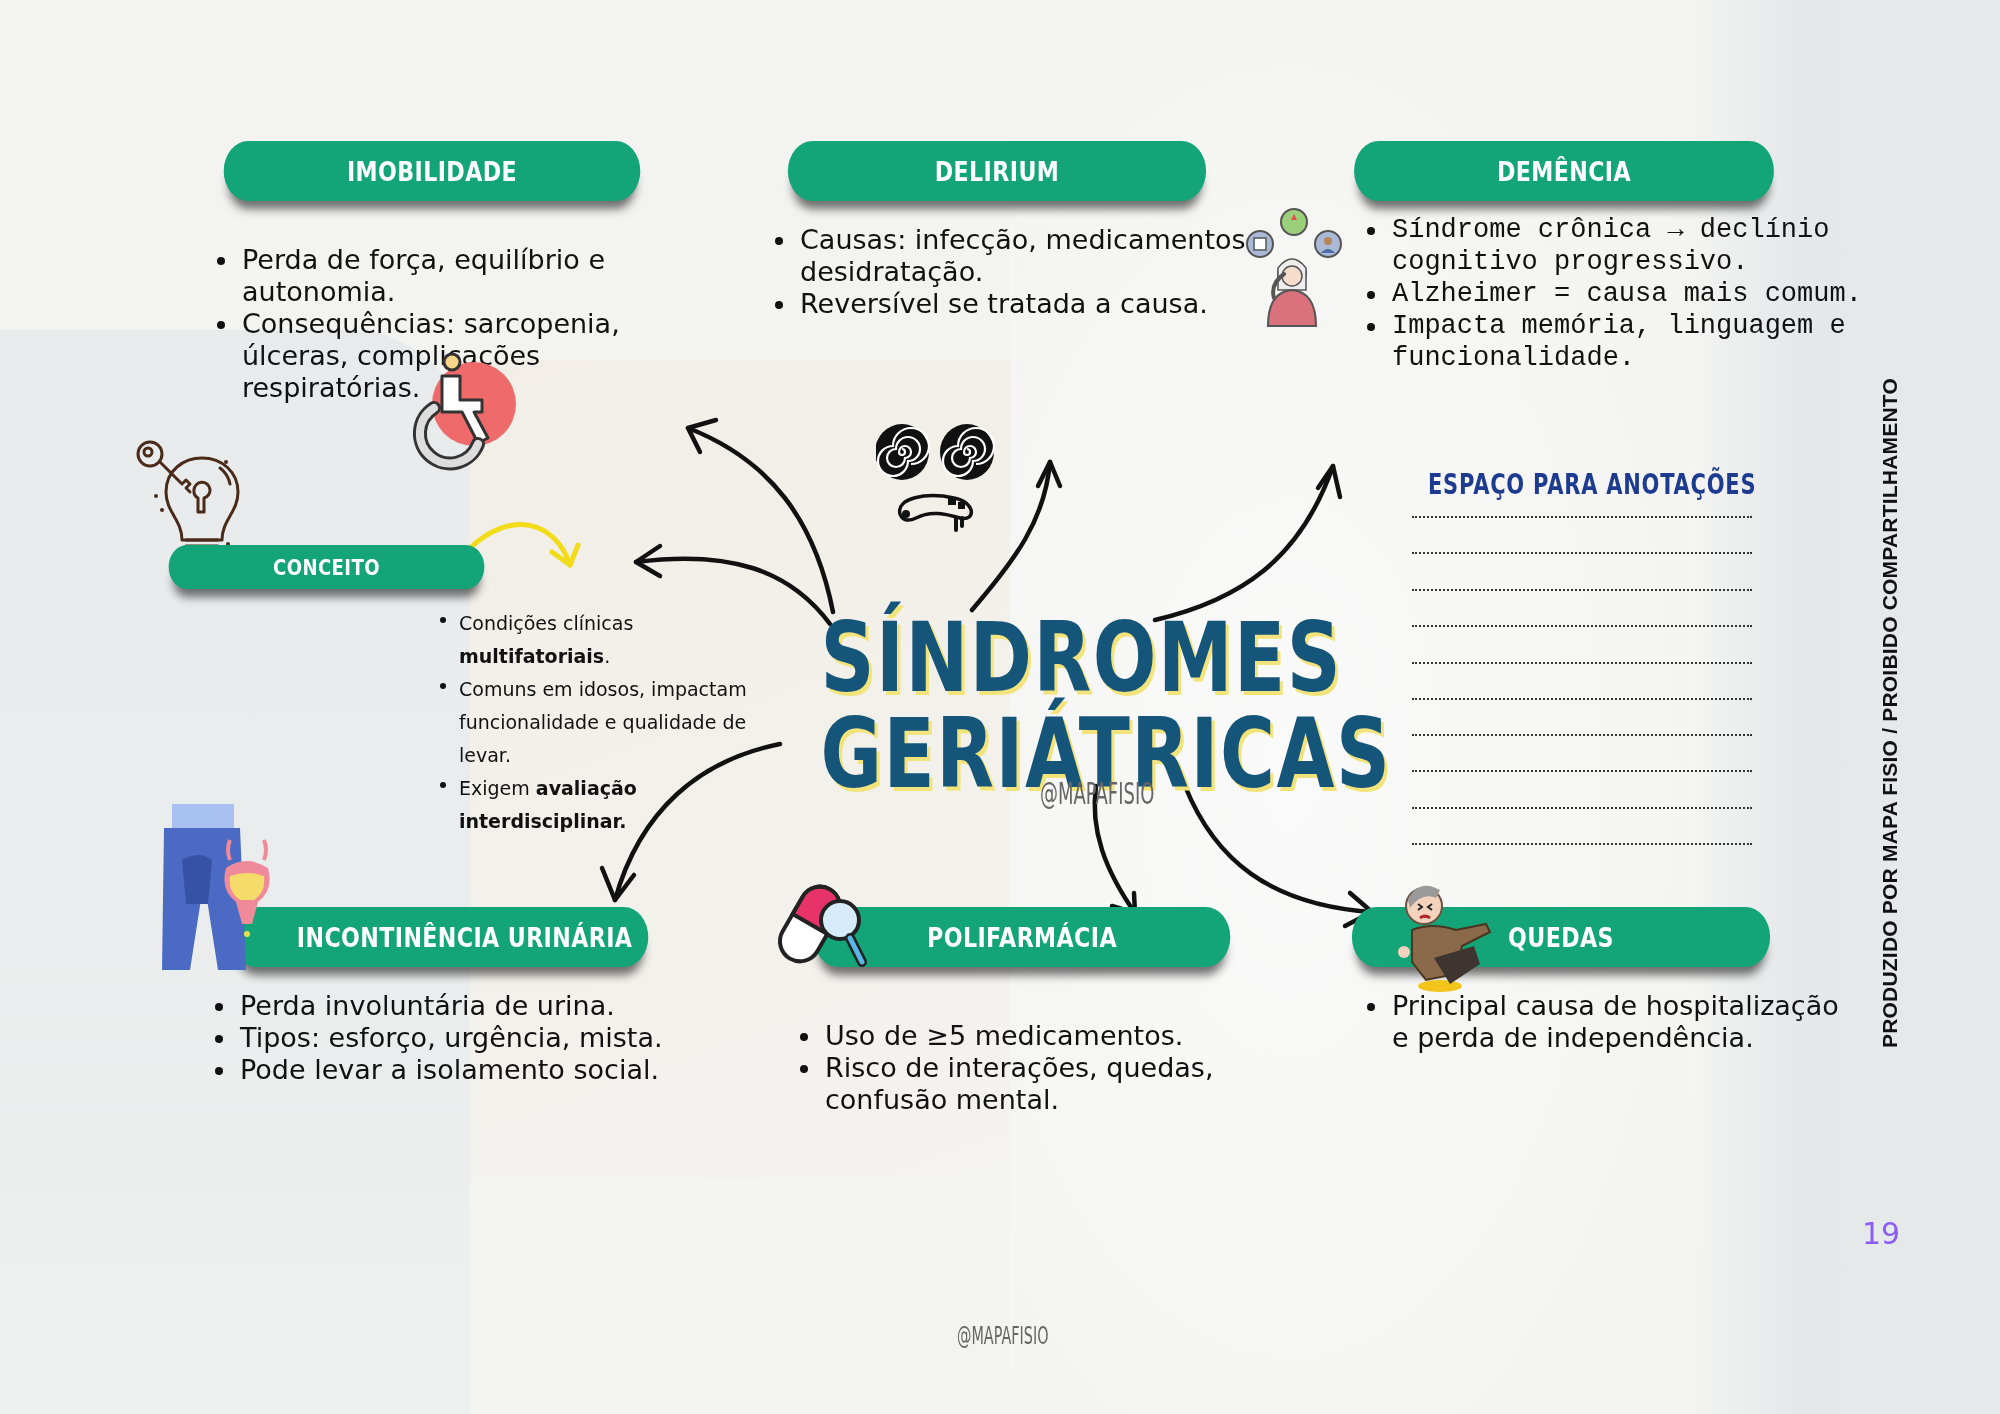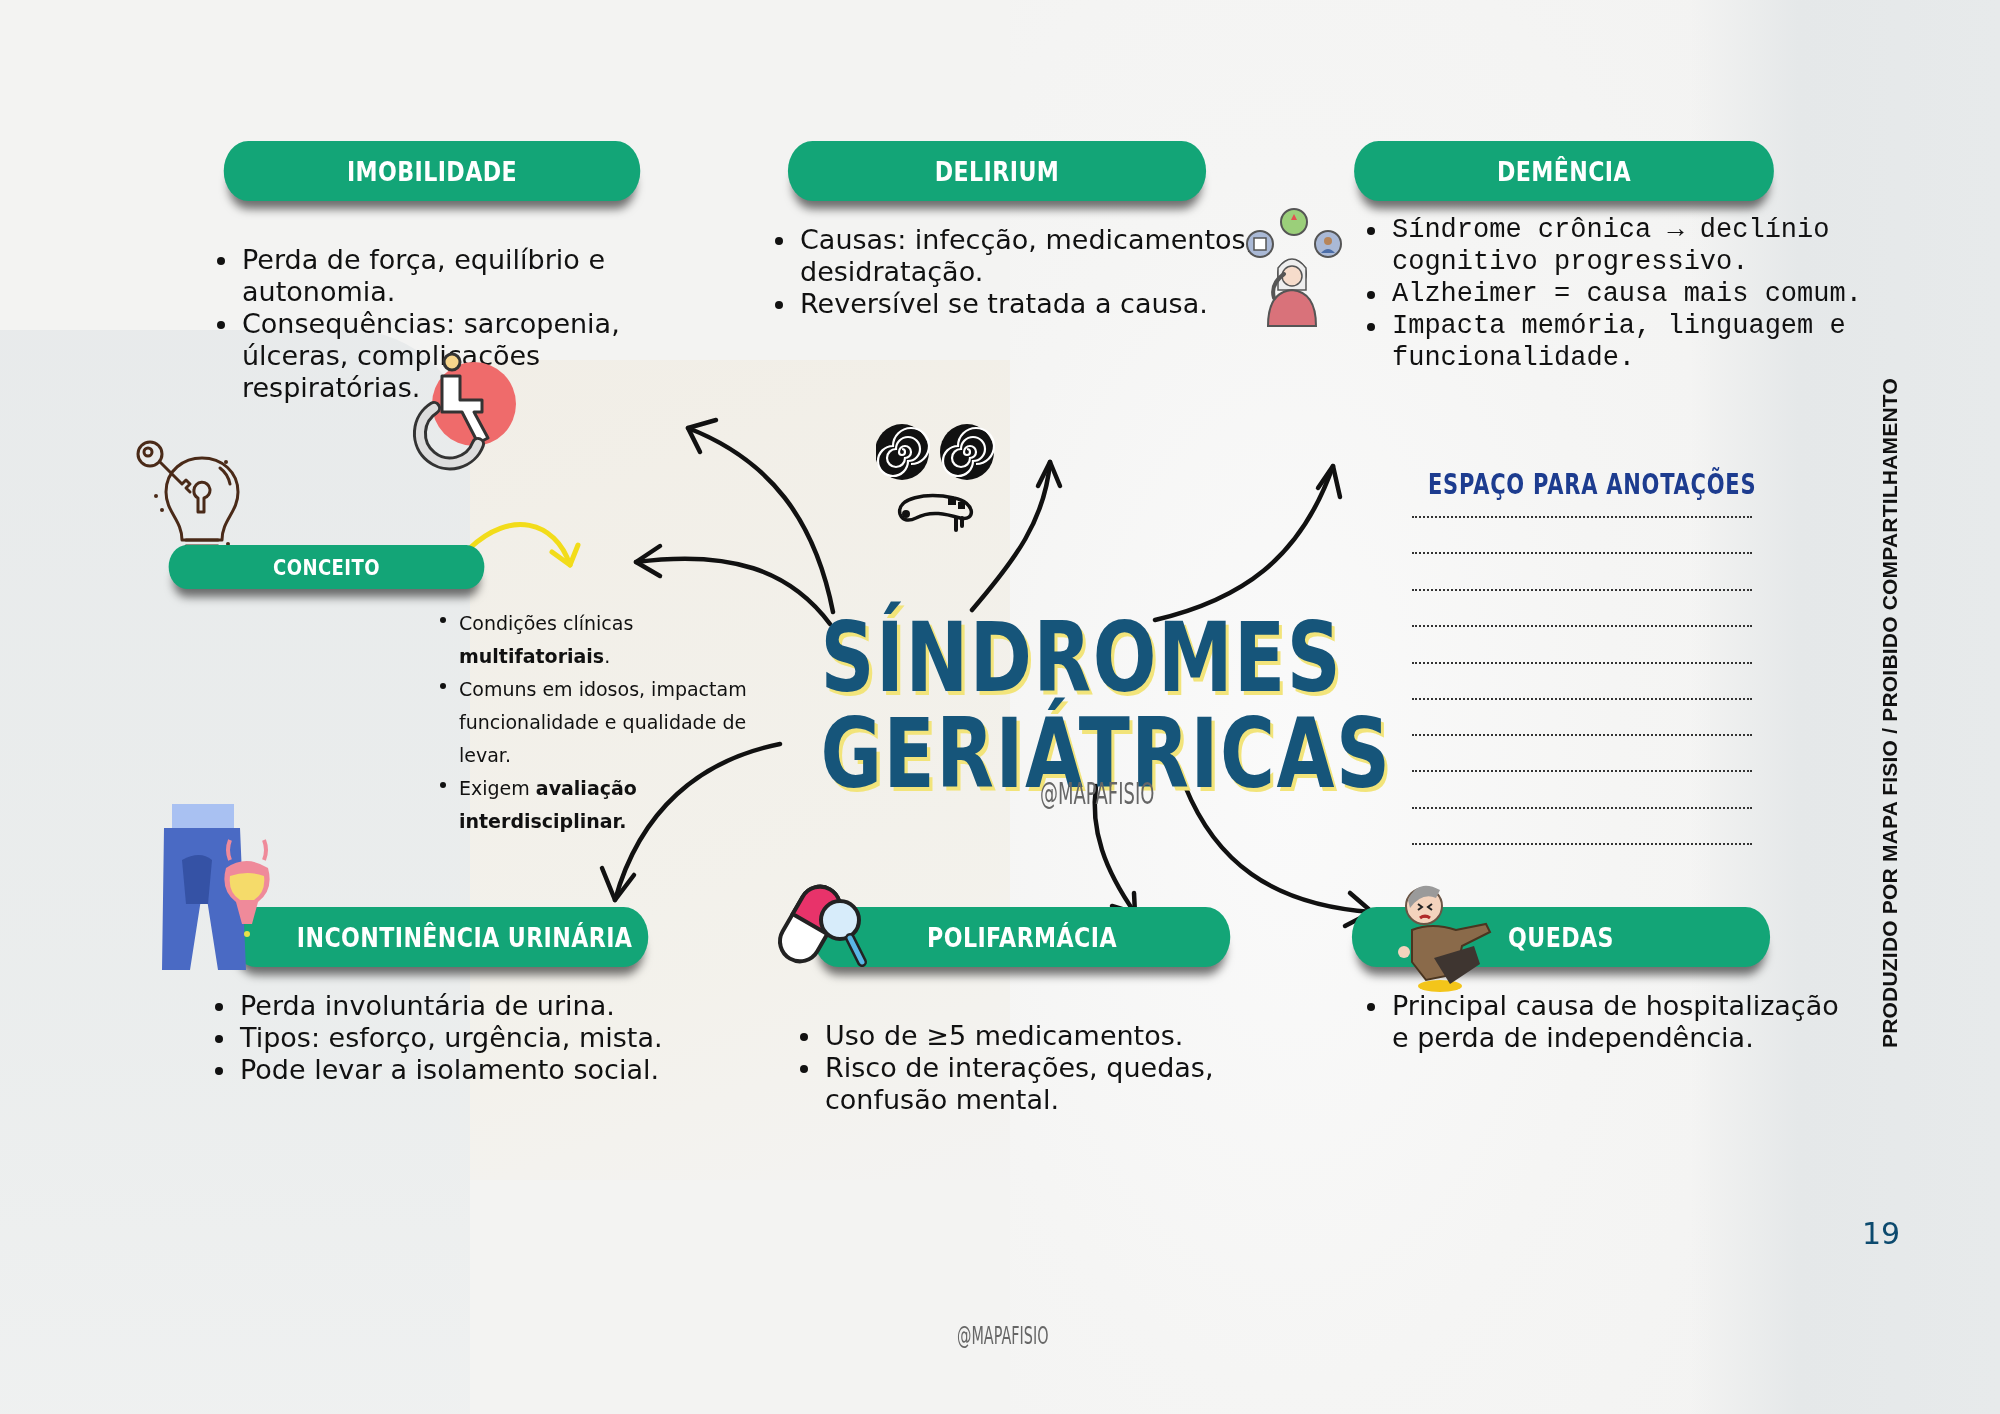--- a/index.html
+++ b/index.html
@@ -79,21 +79,21 @@
     border-top: 2px dotted #333;
   }
   .vertical {
     position: absolute; left: 1878px; top: 1048px;
     transform: rotate(-90deg); transform-origin: left top;
     font-family: "Liberation Sans", sans-serif; font-weight: bold;
     font-size: 21px; color: #111; white-space: nowrap; letter-spacing: .2px;
   }
   .page-num {
     position: absolute; left: 1862px; top: 1216px;
-    font-family: "DejaVu Sans", sans-serif; font-size: 30px; color: #0c4a6e;
+    font-family: "DejaVu Sans", sans-serif; font-size: 30px; color: #8b5cf6;
   }
   svg.arrows { position: absolute; left: 0; top: 0; }
   .icon { position: absolute; }
 </style>
 </head>
 <body>
 
 <div class="bg-shape bg-left"></div>
 <div class="bg-shape bg-cream"></div>
 <div class="bg-shape bg-center"></div>

